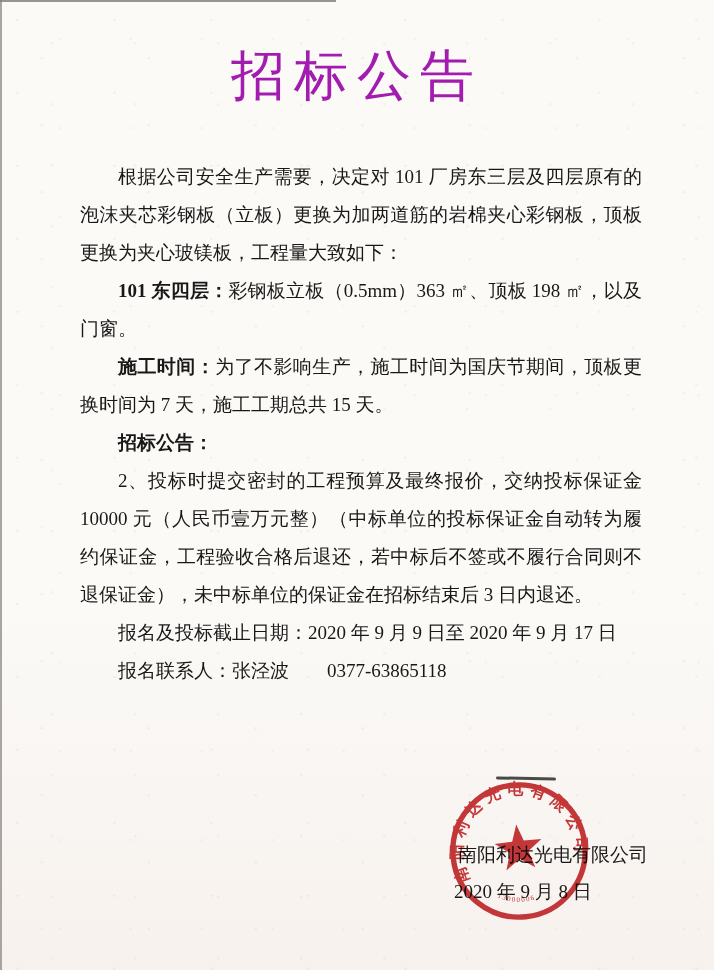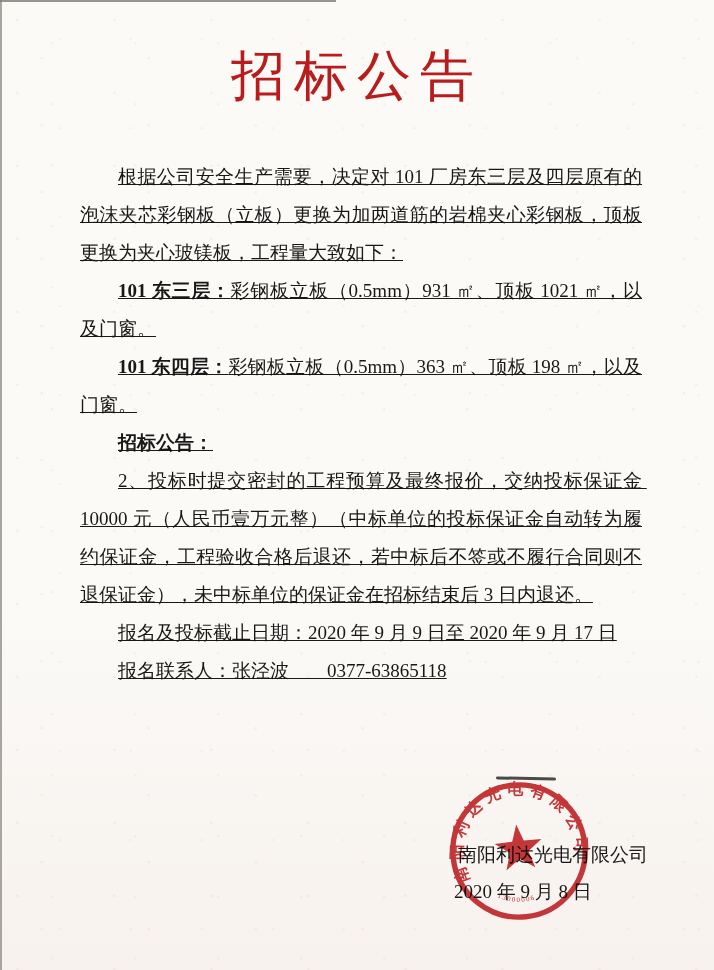--- a/index.html
+++ b/index.html
@@ -18,28 +18,28 @@
       radial-gradient(circle at 84% 44%, rgba(120,120,120,.06) 1px, transparent 1.5px),
       radial-gradient(circle at 39% 87%, rgba(190,130,120,.09) 1px, transparent 1.7px),
       linear-gradient(to bottom, rgba(255,255,255,0) 62%, rgba(214,166,156,.10) 100%);
     background-size:97px 73px,83px 61px,71px 89px,107px 67px,100% 100%;
   }
   .edge-left{position:absolute;left:0;top:0;width:2px;height:970px;background:#8d8a86;opacity:.75;}
   .edge-top{position:absolute;left:0;top:0;width:336px;height:2px;background:#7f7a74;opacity:.8;}
 
   .title{
     position:absolute;left:0;top:40px;width:714px;text-align:center;
-    font-size:54px;letter-spacing:9px;font-weight:500;color:#b91c1c;
+    font-size:54px;letter-spacing:9px;font-weight:500;color:#a21caf;
     white-space:nowrap;
   }
   .content{
     position:absolute;left:80px;top:158px;width:562px;
     font-size:19px;line-height:38px;text-align:justify;
   }
-  .para{text-indent:2em;white-space:pre-wrap;text-decoration:underline;}
+  .para{text-indent:2em;white-space:pre-wrap;}
   .para .lead{font-weight:bold;}
   .sig-company{position:absolute;left:458px;top:842px;font-size:19px;white-space:nowrap;}
   .sig-date{position:absolute;left:454px;top:879px;font-size:19px;white-space:nowrap;}
   .pen-mark{
     position:absolute;left:496px;top:777px;width:60px;height:2.5px;
     background:#2d2b29;border-radius:2px;transform:rotate(1.2deg);opacity:.85;
   }
   .seal{
     position:absolute;left:445px;top:777px;width:148px;height:148px;
     mix-blend-mode:multiply;opacity:.93;transform:rotate(-6deg);
@@ -51,22 +51,22 @@
 <body>
 
 <div class="grain"></div>
 <div class="edge-left"></div>
 <div class="edge-top"></div>
 
 <div class="title">招标公告</div>
 
 <div class="content">
   <div class="para"><span class="lead"></span><span>根据公司安全生产需要，决定对 101 厂房东三层及四层原有的泡沫夹芯彩钢板（立板）更换为加两道筋的岩棉夹心彩钢板，顶板更换为夹心玻镁板，工程量大致如下：</span></div>
-  <div class="para"><span class="lead">101 东三层：</span><span>彩钢板立板（0.5mm）931 ㎡、顶板 1021 ㎡，以及门窗。</span></div>
   <div class="para"><span class="lead">101 东四层：</span><span>彩钢板立板（0.5mm）363 ㎡、顶板 198 ㎡，以及门窗。</span></div>
+  <div class="para"><span class="lead">施工时间：</span><span>为了不影响生产，施工时间为国庆节期间，顶板更换时间为 7 天，施工工期总共 15 天。</span></div>
   <div class="para"><span class="lead">招标公告：</span><span></span></div>
   <div class="para"><span class="lead"></span><span>2、投标时提交密封的工程预算及最终报价，交纳投标保证金 10000 元（人民币壹万元整）（中标单位的投标保证金自动转为履约保证金，工程验收合格后退还，若中标后不签或不履行合同则不退保证金），未中标单位的保证金在招标结束后 3 日内退还。</span></div>
   <div class="para"><span class="lead"></span><span>报名及投标截止日期：2020 年 9 月 9 日至 2020 年 9 月 17 日</span></div>
   <div class="para"><span class="lead"></span><span>报名联系人：张泾波　　0377-63865118</span></div>
 </div>
 
 <div class="pen-mark"></div>
 
 <div class="sig-company">南阳利达光电有限公司</div>
 <div class="sig-date">2020 年 9 月 8 日</div>

